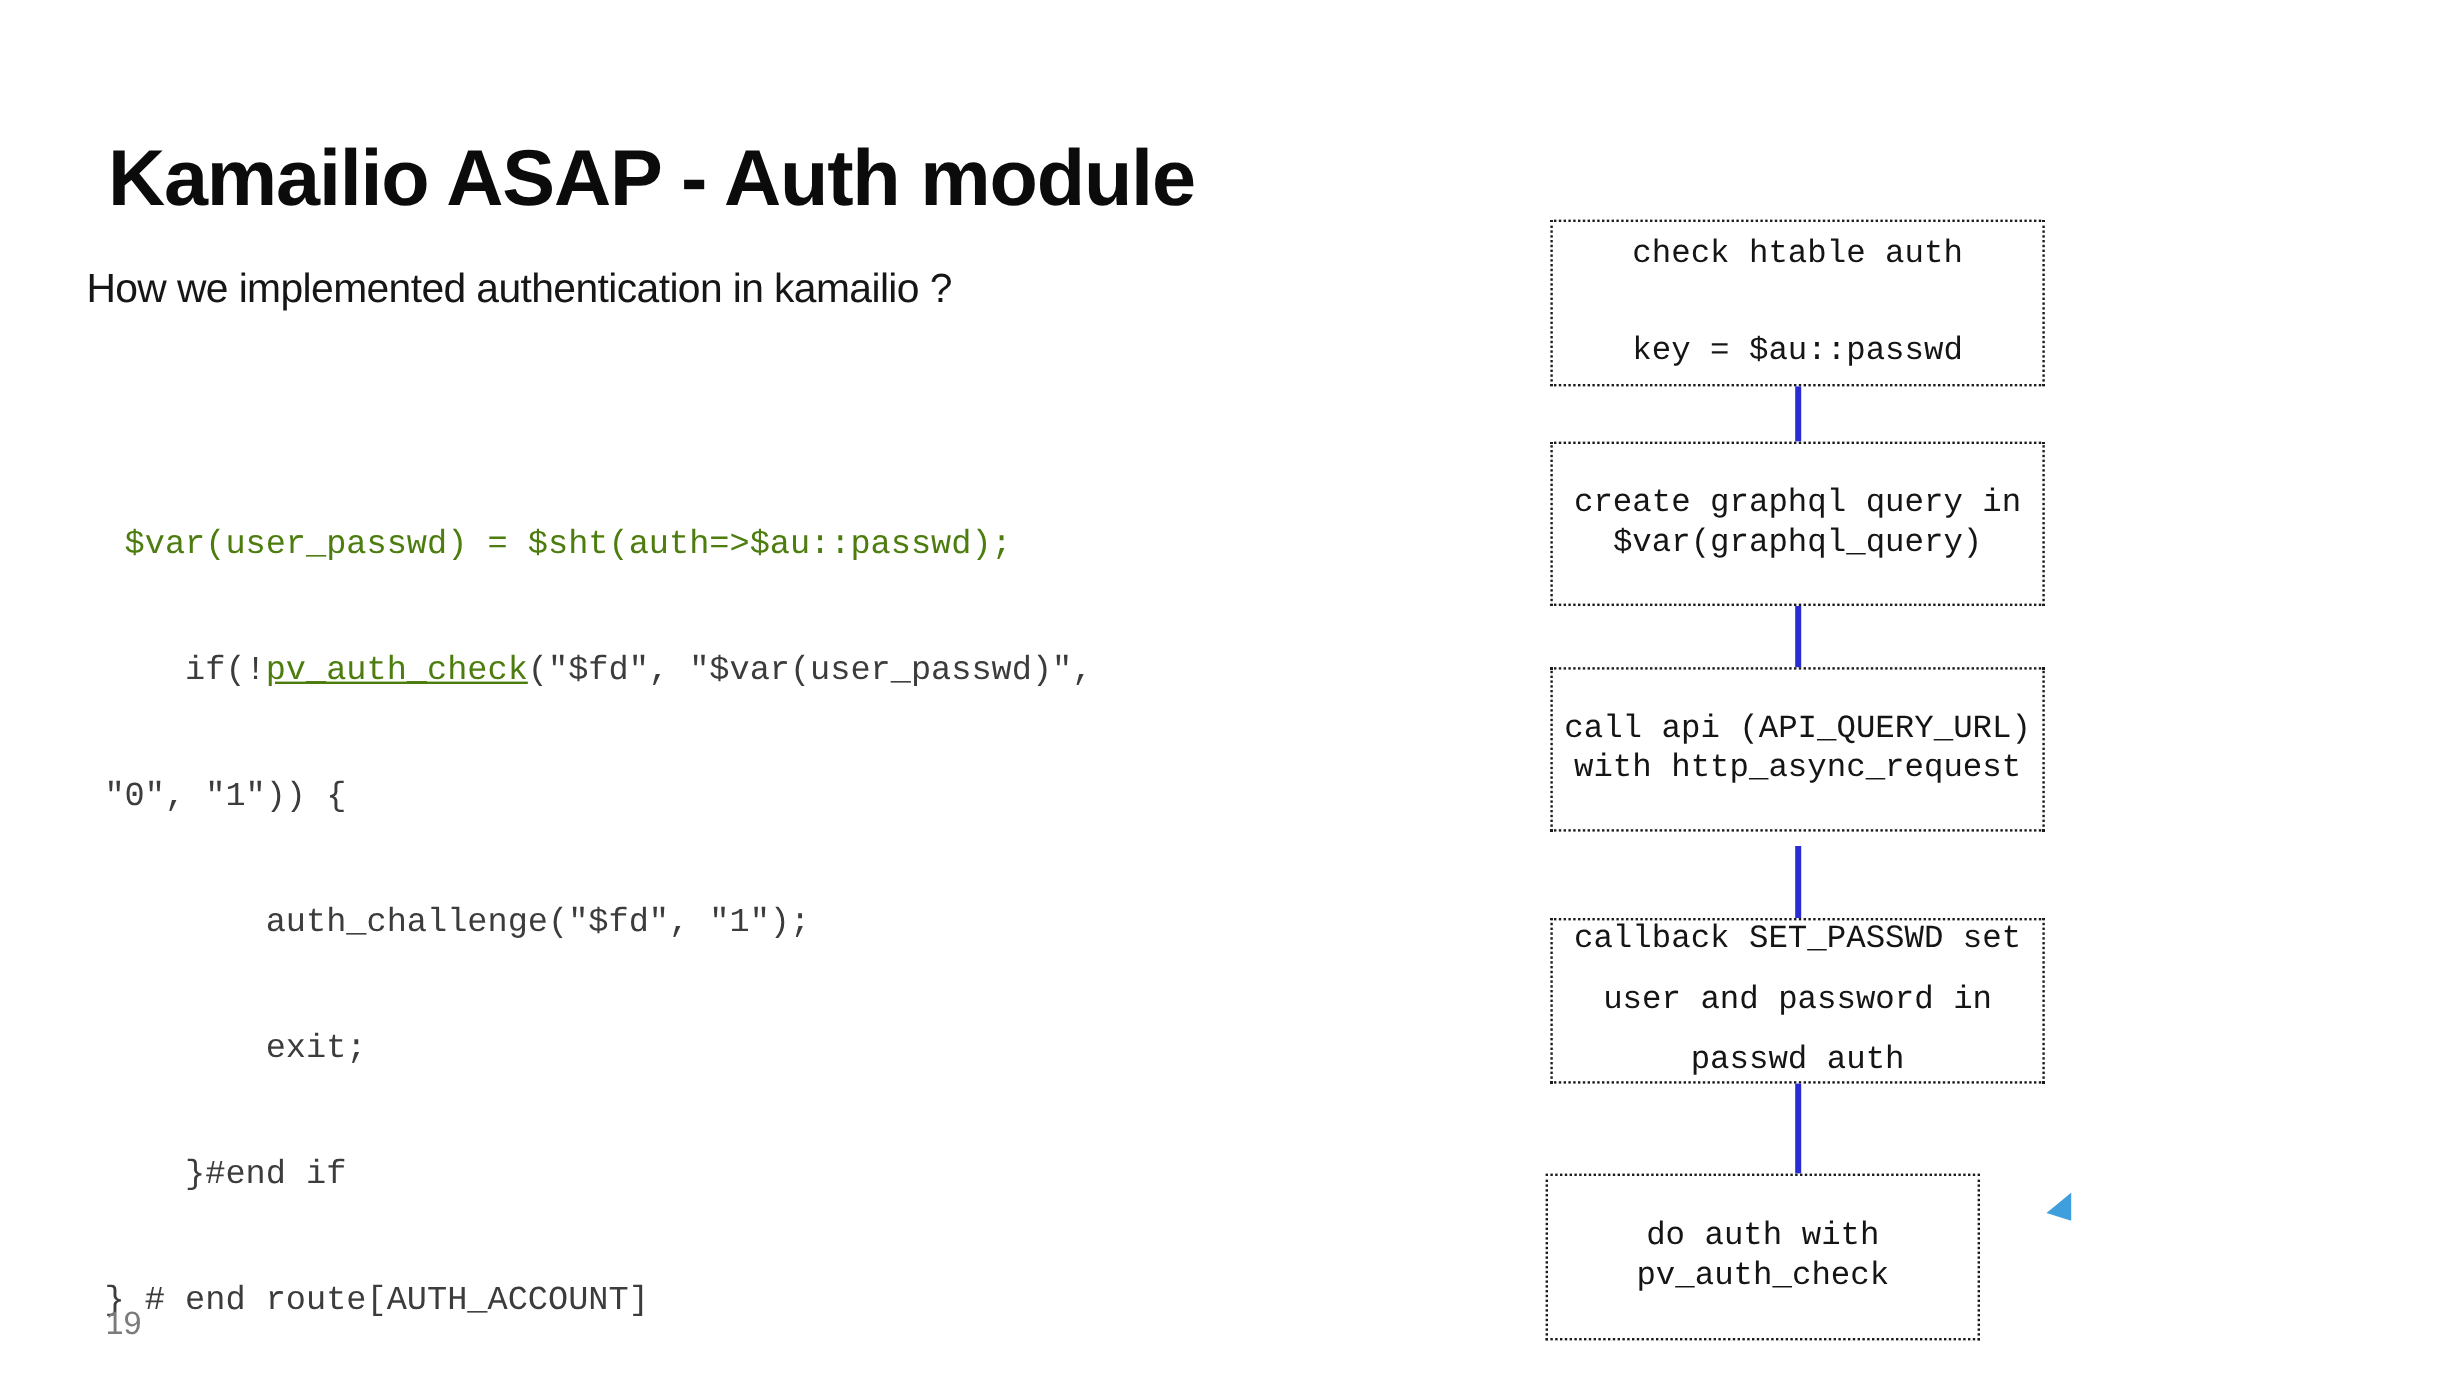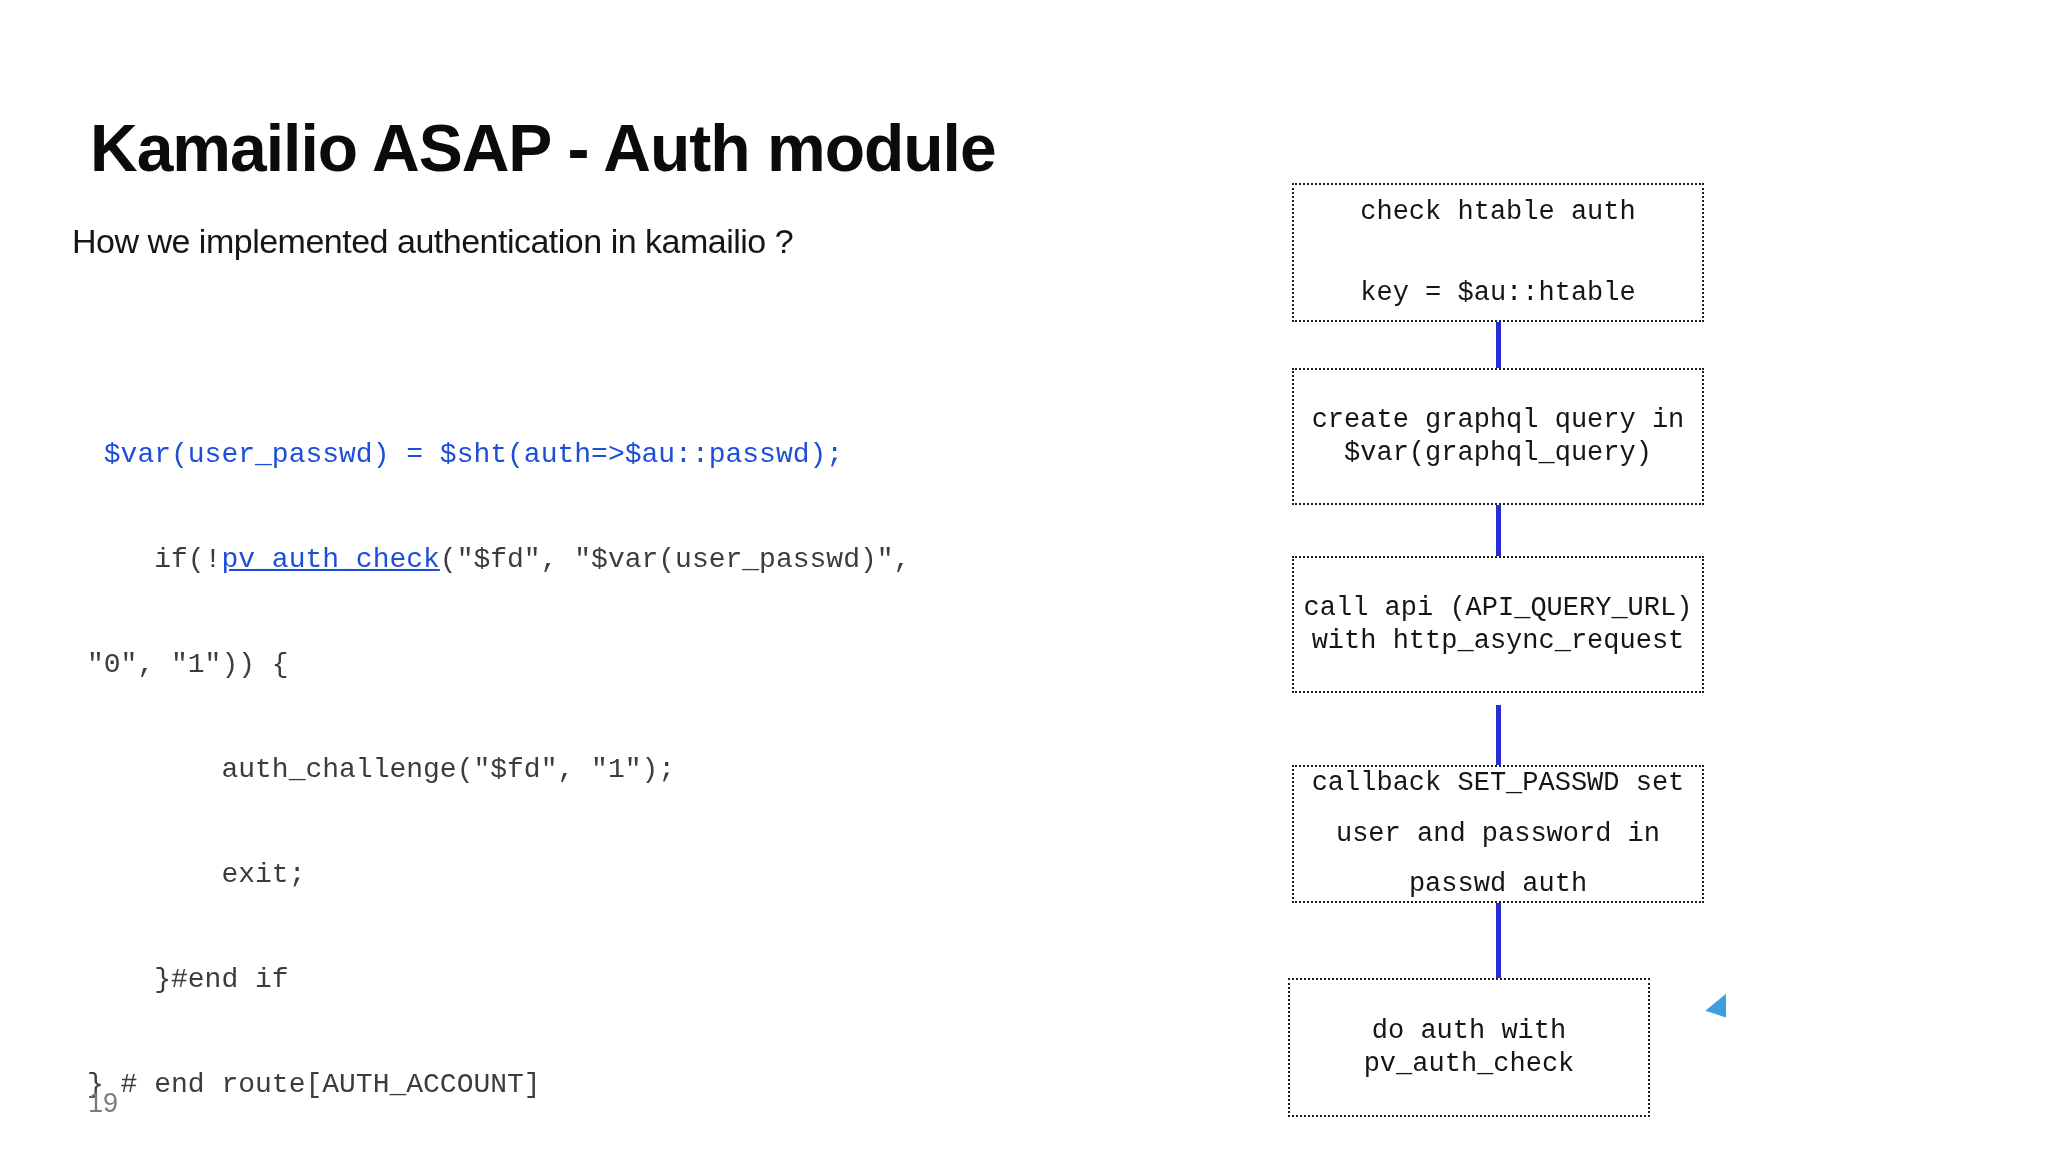--- a/index.html
+++ b/index.html
@@ -13,21 +13,21 @@
   }
   .subtitle {
     position:absolute; left:72px; top:222px;
     font-size:34px; color:#161616; letter-spacing:-0.5px;
   }
   .code {
     position:absolute; left:87px; top:367px;
     font-family:"Liberation Mono", monospace;
     font-size:28px; line-height:35px; color:#3c3c3c; white-space:pre;
   }
-  .code .blue { color:#1d4ed8; }
+  .code .blue { color:#4d7c0f; }
   .code .link { text-decoration:underline; }
   .fbox {
     position:absolute; left:1292px; width:412px; box-sizing:border-box;
     border:2px dotted #1c1c1c; background:#ffffff;
     display:flex; flex-direction:column; align-items:center; justify-content:center;
     font-family:"Liberation Mono", monospace; font-size:27px; line-height:33px;
     color:#151515; text-align:center;
   }
   .fbox-1 { top:183px; height:139px;gap:48px; }
   .fbox-2 { top:368px; height:137px; }
@@ -75,21 +75,21 @@
     <div><span>    if(!</span><span class="blue link">pv_auth_check</span><span>("$fd", "$var(user_passwd)",</span></div>
     <div>"0", "1")) {</div>
     <div>        auth_challenge("$fd", "1");</div>
     <div>        exit;</div>
     <div>    }#end if</div>
     <div>} # end route[AUTH_ACCOUNT]</div>
   </div>
 
   <div class="fbox fbox-1">
     <div>check htable auth</div>
-    <div>key = $au::htable</div>
+    <div>key = $au::passwd</div>
   </div>
   <div class="connector conn-1"></div>
 
   <div class="fbox fbox-2">
     <div>create graphql query in</div>
     <div>$var(graphql_query)</div>
   </div>
   <div class="connector conn-2"></div>
 
   <div class="fbox fbox-3">

